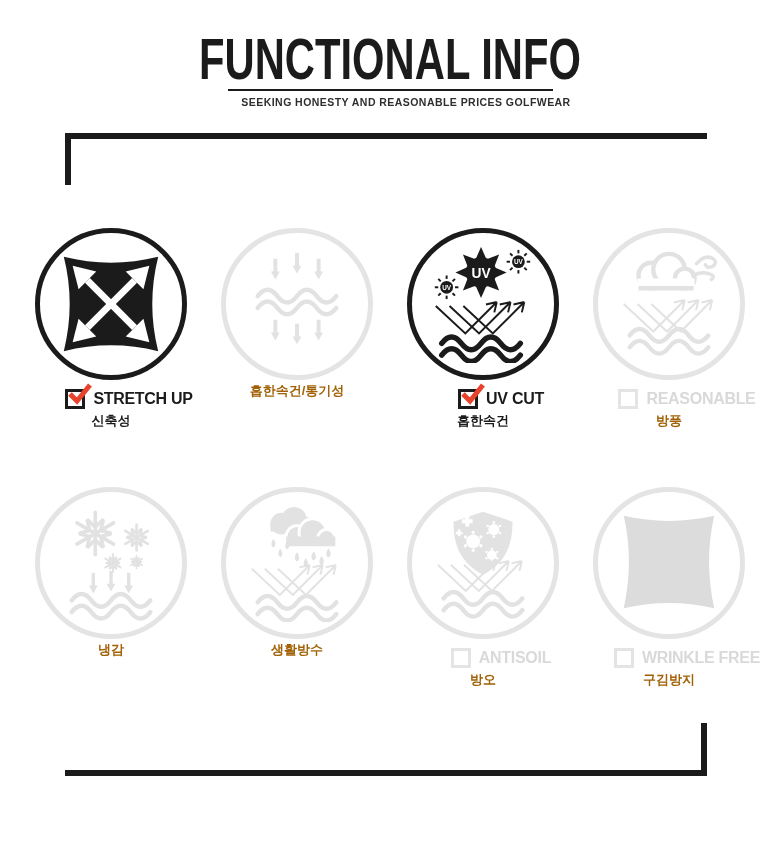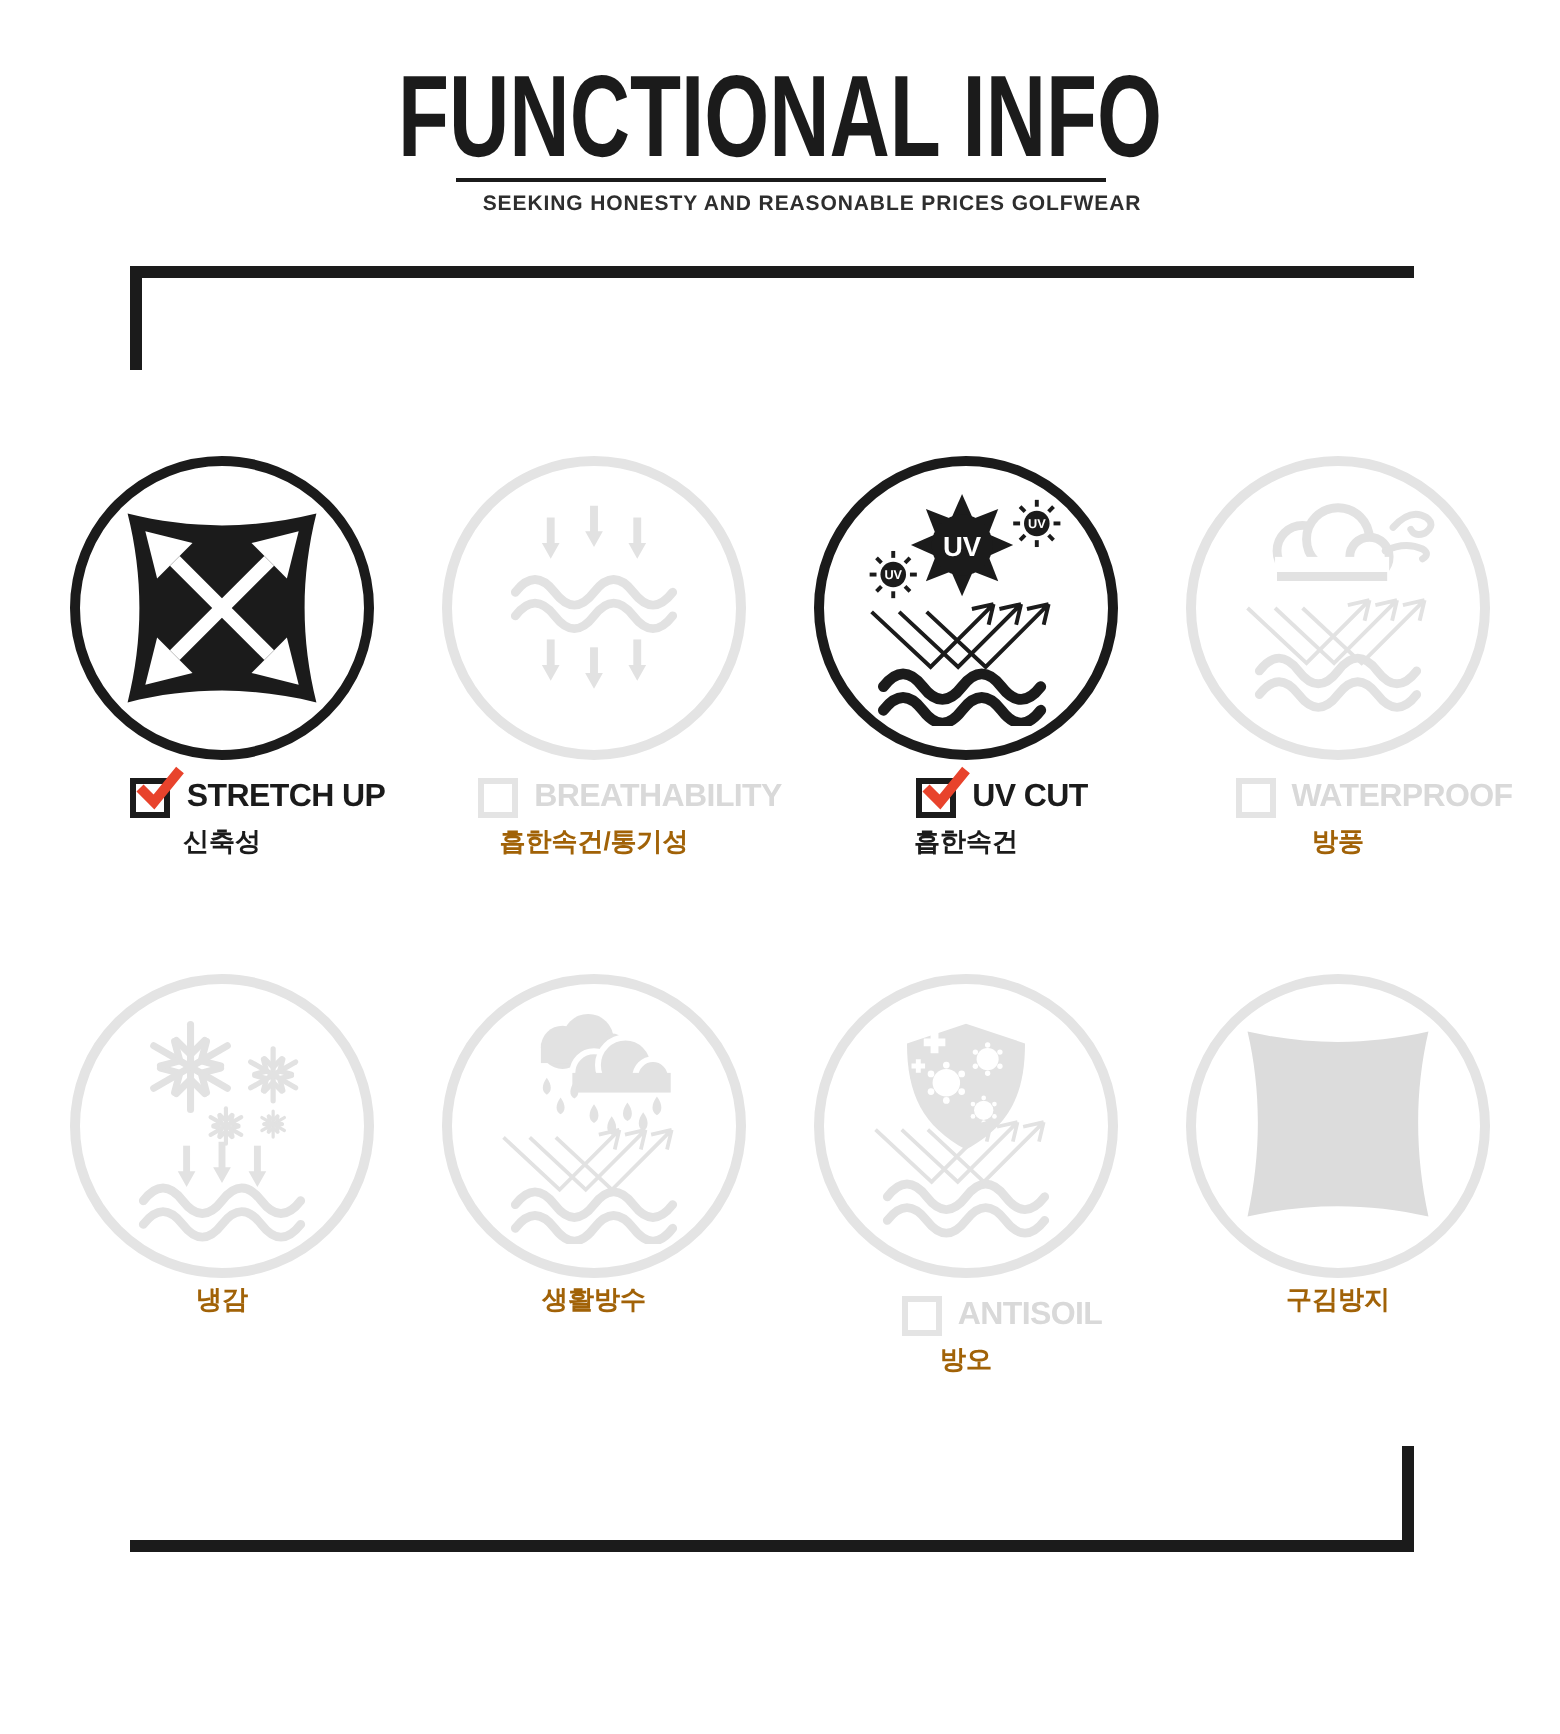--- a/index.html
+++ b/index.html
@@ -138,24 +138,20 @@
           <use href="#darrow" transform="translate(38,14)" stroke-width="4"></use>
           <use href="#darrow" transform="translate(60,8)" stroke-width="4"></use>
           <use href="#darrow" transform="translate(82,14)" stroke-width="4"></use>
           <use href="#wave" transform="translate(20,52)" stroke-width="4.5"></use>
           <use href="#wave" transform="translate(20,64)" stroke-width="4.5"></use>
           <use href="#darrow" transform="translate(38,76)" stroke-width="4"></use>
           <use href="#darrow" transform="translate(60,80)" stroke-width="4"></use>
           <use href="#darrow" transform="translate(82,76)" stroke-width="4"></use>
         </svg>
       </div>
-      <div class="label-row">
-        <span class="checkbox"></span>
-        <span class="label">BREATHABILITY</span>
-      </div>
       <div class="label-ko">흡한속건/통기성</div>
     </div>
 
     <div class="feature active">
       <div class="circle">
         <svg width="118" height="118" viewBox="0 0 120 120" class="black-ic">
           <g fill="#1b1b1b">
             <g transform="rotate(0,58,28)">
                 <polygon points="58,2 52.5,14.5 63.5,14.5"></polygon>
               </g>
@@ -215,21 +211,21 @@
             <path d="M88,19 q9,-10 17,-5 q5,4 -1,8 q-5,2 -7,-2"></path>
             <path d="M84,31 q10,-5 19,-1 q4,2.5 0,5"></path>
           </g>
           <use href="#bounce3" transform="translate(14,56)"></use>
           <use href="#wave" transform="translate(20,92)" stroke-width="4.5"></use>
           <use href="#wave" transform="translate(20,104)" stroke-width="4.5"></use>
         </svg>
       </div>
       <div class="label-row">
         <span class="checkbox"></span>
-        <span class="label">WATERPROOF</span>
+        <span class="label">REASONABLE</span>
       </div>
       <div class="label-ko">방풍</div>
     </div>
 
     <div class="feature">
       <div class="circle">
         <svg width="118" height="118" viewBox="0 0 120 120" class="gray-ic">
           <use href="#flake" transform="translate(44,30) scale(1.8)" stroke-width="2"></use>
           <use href="#flake" transform="translate(86,34) scale(1.1)" stroke-width="2.4"></use>
           <use href="#flake" transform="translate(62,60) scale(0.75)" stroke-width="2.8"></use>
@@ -299,19 +295,23 @@
       </div>
       <div class="label-ko">방오</div>
     </div>
 
     <div class="feature">
       <div class="circle">
         <svg width="118" height="118" viewBox="0 0 120 120" class="gray-ic">
           <path d="M14,12 C45,19 75,19 106,12 C99,42 99,74 106,106 C75,99 45,99 14,106 C21,74 21,42 14,12 Z" fill="#dcdcdc"></path>
         </svg>
       </div>
+      <div class="label-row">
+        <span class="checkbox"></span>
+        <span class="label">WRINKLE FREE</span>
+      </div>
       <div class="label-ko">구김방지</div>
     </div>
 
   </div>
 
   <div class="bracket bottom"></div>
 </div>
 
 </body></html>

